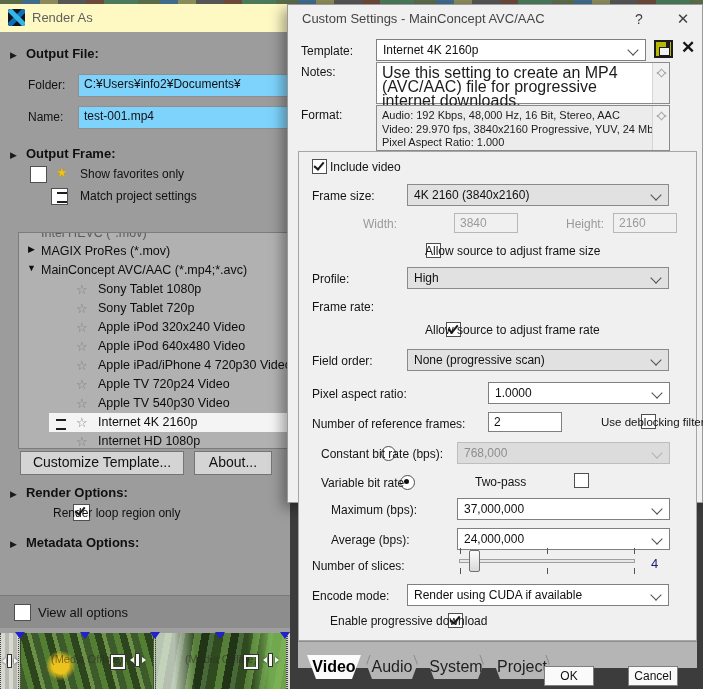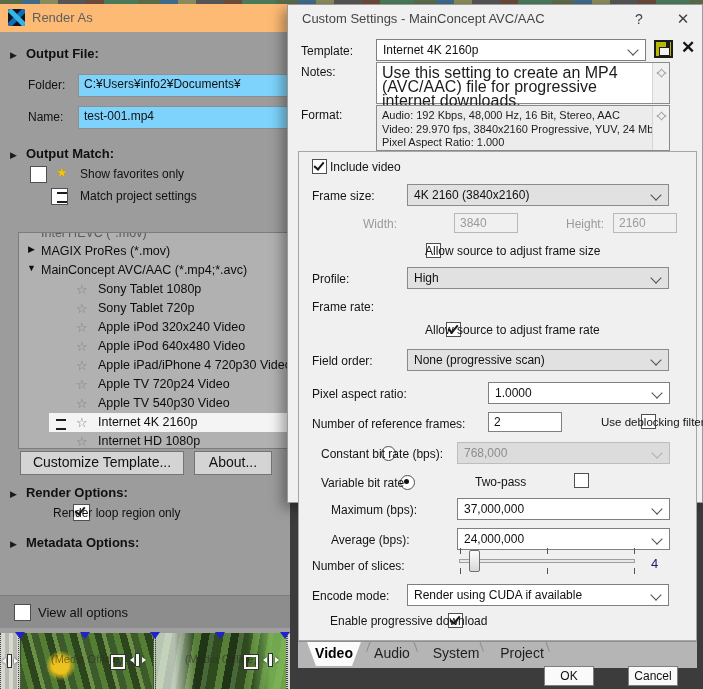--- a/index.html
+++ b/index.html
@@ -5,21 +5,21 @@
   html,body{margin:0;padding:0}
   body{width:703px;height:689px;position:relative;overflow:hidden;
        font-family:"Liberation Sans",sans-serif;background:#3c3c3c;
        -webkit-font-smoothing:antialiased}
   .abs{position:absolute}
   
   #top-strip{left:0;top:0;width:703px;height:4px;
     background:repeating-linear-gradient(90deg,#5a6b4a 0 22px,#3f6b8a 22px 40px,#8a8a5a 40px 58px,#555 58px 86px,#6b4a3a 86px 104px,#4a7a5a 104px 138px)}
   
   #render-as{left:0;top:4px;width:290px;height:624px;overflow:hidden;background:#9c9c9c}
-  #ra-titlebar{left:0;top:0;width:100%;height:28px;background:#fdba74;border-bottom:4px solid #4c1d95}
+  #ra-titlebar{left:0;top:0;width:100%;height:28px;background:#fef9c3;border-bottom:4px solid #4c1d95}
   #ra-title{left:32px;top:6px;font-size:13px;color:#5f5f5f}
   .magix-icon{left:8px;top:5px;width:17px;height:17px;background:#14141f;overflow:hidden;border-radius:2px}
   .magix-icon i{position:absolute;width:22px;height:5px}
   .magix-icon .b1{background:#35b6e9;transform:rotate(45deg);left:-2px;top:6px}
   .magix-icon .b2{background:#0d6fb8;transform:rotate(-45deg);left:-2px;top:6px}
   #ra-body{left:0;top:28px;width:100%;height:563px;background:#9c9c9c}
   .hdr{font-size:13px;font-weight:bold;color:#101010;white-space:nowrap}
   .tri{font-size:9px;color:#1a1a1a;margin-right:9px}
   .lbl{font-size:12px;color:#111;white-space:nowrap}
   .inp{background:#7dd3fc;border:1px solid #8f8f8f;font-size:12px;color:#111;
@@ -97,21 +97,21 @@
   #slice-slider .thumb{position:absolute;width:11px;height:22px;top:2px;background:linear-gradient(#fdfdfd,#d8d8d8);
      border:1px solid #707070;border-radius:2px;box-sizing:border-box}
   .slice-val{font-size:13px;color:#1b1b6f}
   
   #save-tpl{width:19px;height:18px;background:#b8b800;border:2px solid #1a1a1a;box-sizing:border-box;position:absolute}
   #save-tpl::before{content:"";position:absolute;left:3px;bottom:0;width:9px;height:7px;background:#f2f2f2;border:1px solid #1a1a1a}
   #save-tpl::after{content:"";position:absolute;right:1px;top:0;width:4px;height:6px;background:#1a1a1a}
   #del-tpl{font-size:17px;font-weight:bold;color:#141414;line-height:18px}
   
   #tabstrip{left:10px;top:636px;width:399px;height:26px;background:#b5b5b5;border-top:1px solid #8f8f8f}
-  .btab{position:absolute;top:0;height:24px;line-height:23px;text-align:center;font-size:14px;color:#1f1f1f;
+  .btab{position:absolute;top:13px;height:24px;line-height:23px;text-align:center;font-size:16px;color:#1f1f1f;
         background:#b5b5b5;clip-path:polygon(0 0,100% 0,calc(100% - 9px) 100%,9px 100%)}
   .btab .edge{position:absolute;top:-1px;width:1px;height:27px;background:#8c8c8c}
   .btab.active{background:#fbfbfb;font-weight:bold;color:#000}
   .dlg-btn{background:#fafafa;border:1px solid #7e7e7e;box-sizing:border-box;font-size:12px;color:#111;
         text-align:center;line-height:18px}
 </style>
 </head>
 <body>
 
 <div id="top-strip" class="abs"></div>
@@ -128,21 +128,21 @@
 
     <div class="abs" style="left:10px;top:12px">
       <span class="tri">▶</span><span class="hdr">Output File:</span>
     </div>
     <span class="abs lbl" style="left:28px;top:46px">Folder:</span>
     <div class="abs inp" style="left:78px;top:42px;width:218px;height:21px">C:¥Users¥info2¥Documents¥</div>
     <span class="abs lbl" style="left:28px;top:78px">Name:</span>
     <div class="abs inp" style="left:78px;top:74px;width:218px;height:21px">test-001.mp4</div>
 
     <div class="abs" style="left:10px;top:112px">
-      <span class="tri">▶</span><span class="hdr">Output Match:</span>
+      <span class="tri">▶</span><span class="hdr">Output Frame:</span>
     </div>
     <span class="abs cb big" style="left:30px;top:134px"></span>
     <span class="abs star fav" style="left:56px;top:133px">★</span>
     <span class="abs lbl" style="left:80px;top:135px">Show favorites only</span>
     <span class="abs cb big" style="left:30px;top:156px"></span>
     <span class="abs eq" style="left:57px;top:160px"></span>
     <span class="abs lbl" style="left:80px;top:157px">Match project settings</span>
 
     
     <div id="tpl-list" class="abs">

